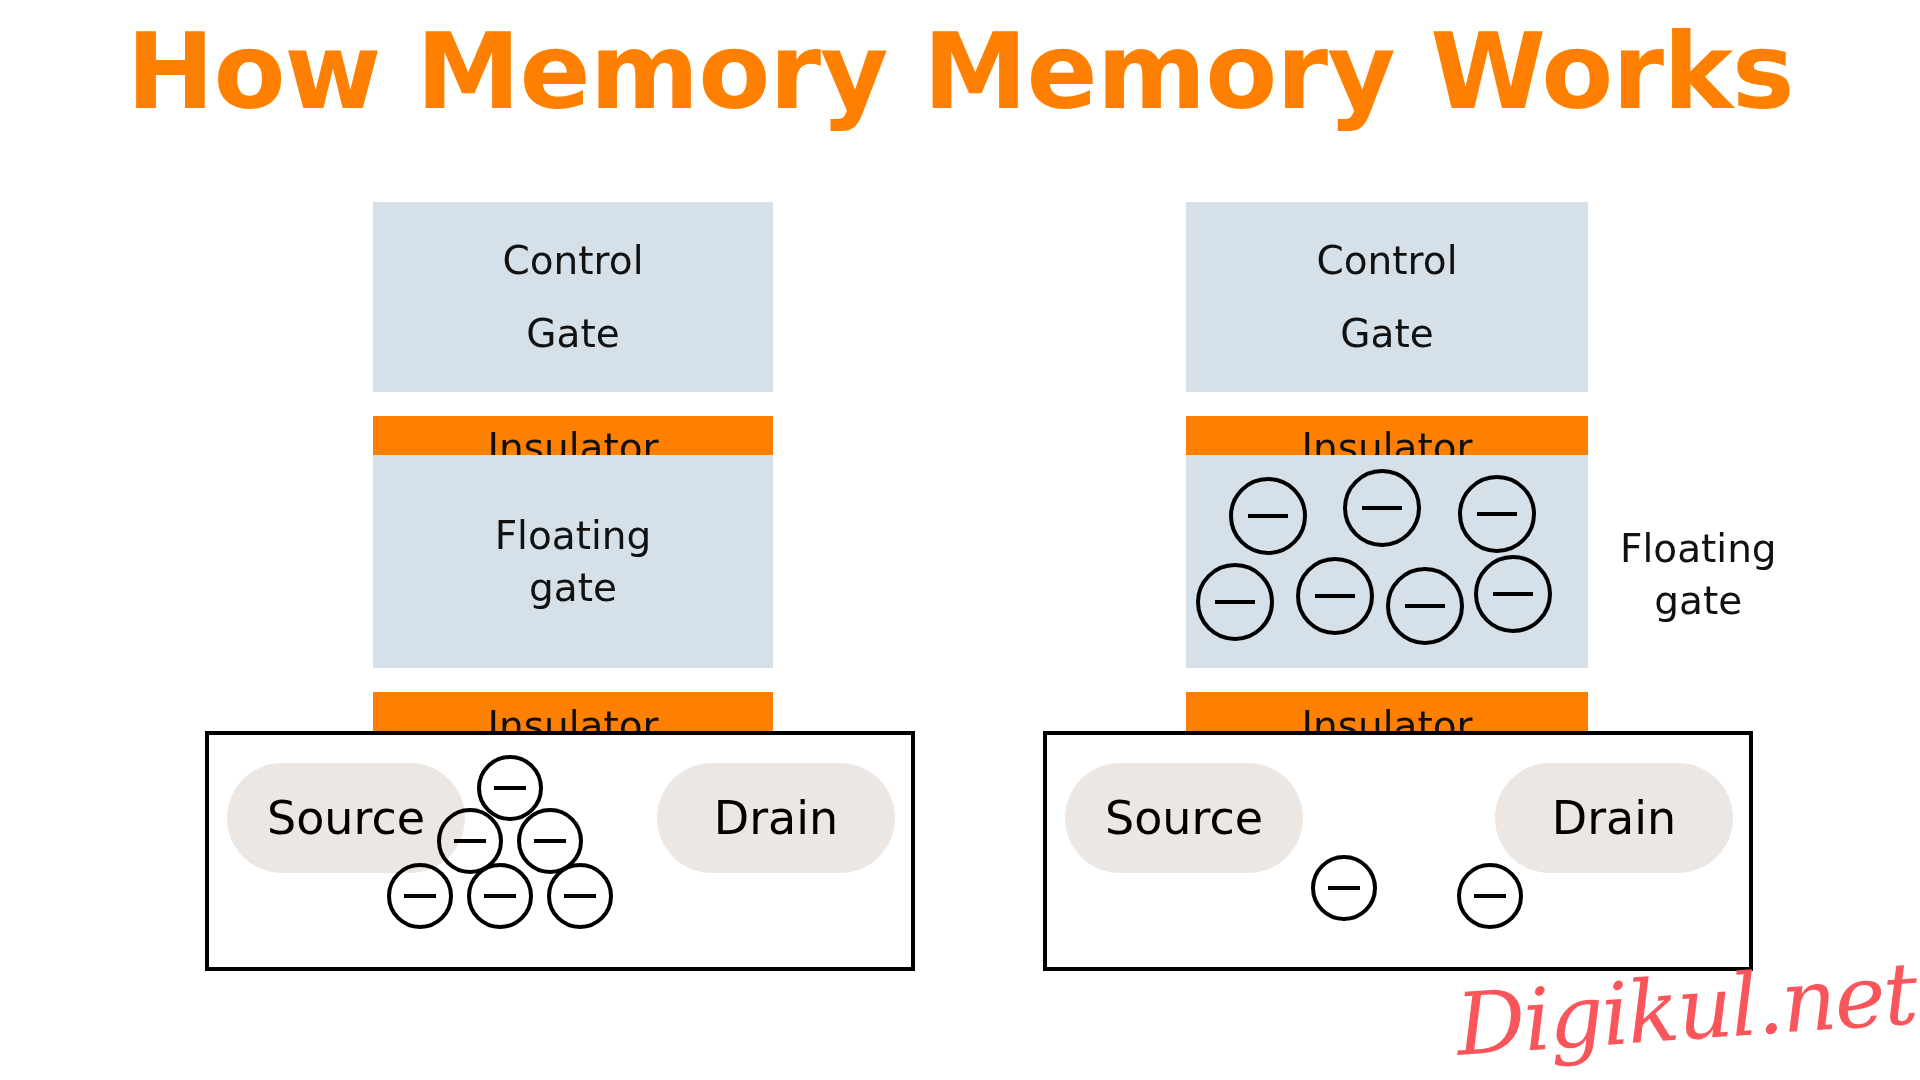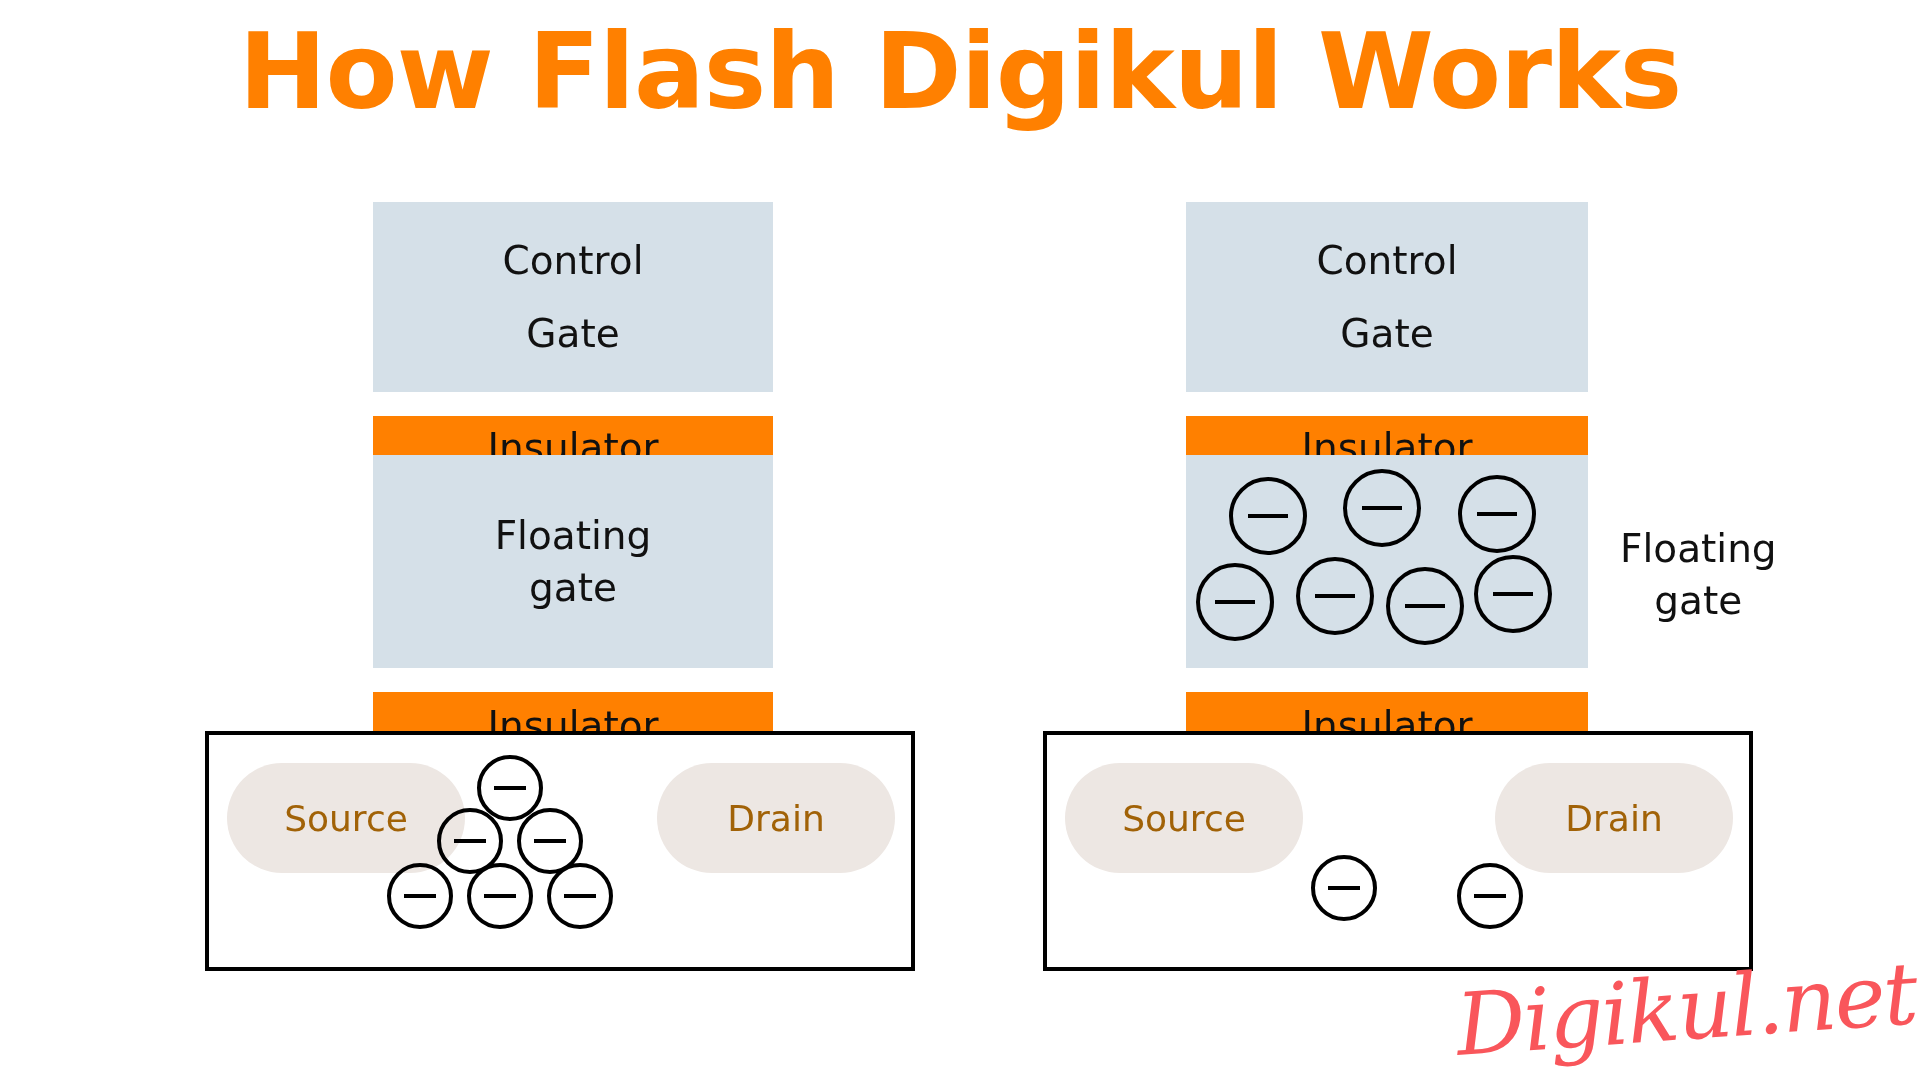--- a/index.html
+++ b/index.html
@@ -69,22 +69,22 @@
   }
 
   .terminal {
     position: absolute;
     box-sizing: border-box;
     background: #EDE7E3;
     border-radius: 56px;
     display: flex;
     align-items: center;
     justify-content: center;
-    color: #a16207;
-    font-size: 36px;
+    color: #000000;
+    font-size: 46px;
   }
 
   
   .electron {
     position: absolute;
     box-sizing: border-box;
     border: 4px solid #000000;
     border-radius: 50%;
     background: transparent;
   }
@@ -121,21 +121,21 @@
     white-space: nowrap;
     transform: rotate(-4deg);
     transform-origin: left bottom;
   }
 </style>
 </head>
 <body>
 
 <div id="stage">
 
-  <div class="page-title">How Flash Digikul Works</div>
+  <div class="page-title">How Memory Memory Works</div>
 
   <div class="cell">
 
     <div class="layer layer-gate" style="left:373px; top:202px; width:400px; height:190px;">
       <span class="layer-line">Control</span>
       <span class="layer-line">Gate</span>
     </div>
 
     <div class="layer layer-insulator" style="left:373px; top:392px; width:400px; height:63px;">
       <span class="layer-line">Insulator</span>

